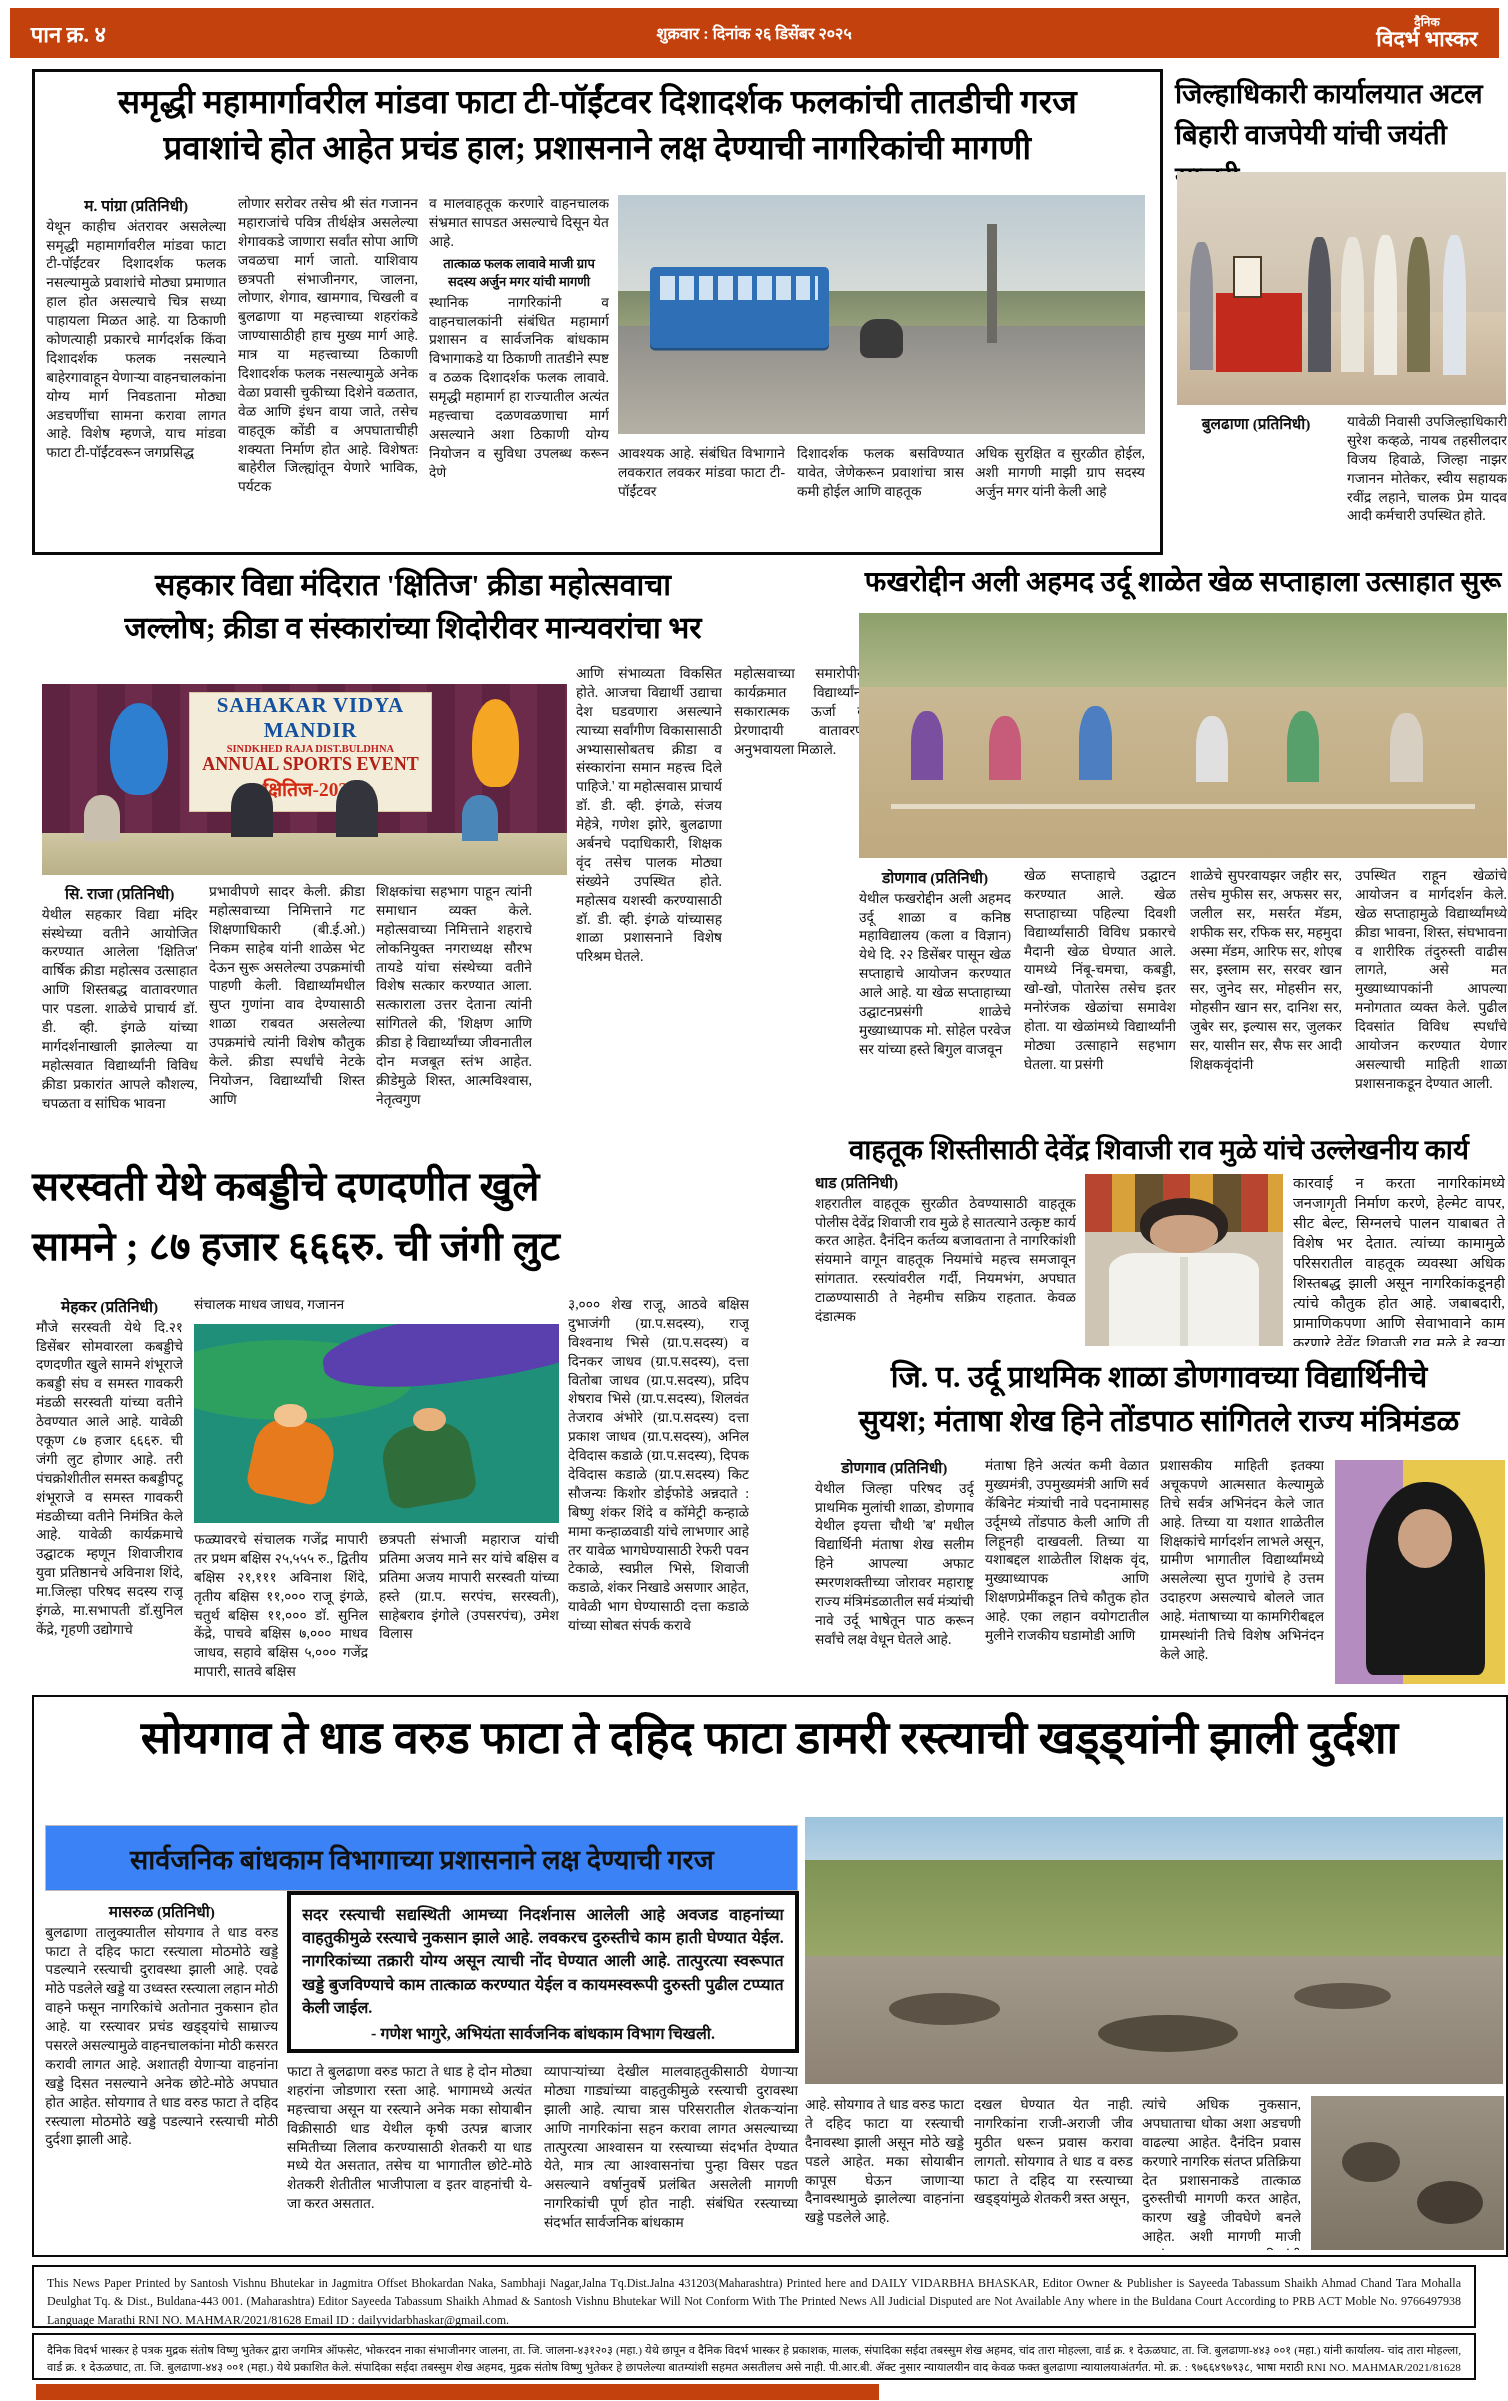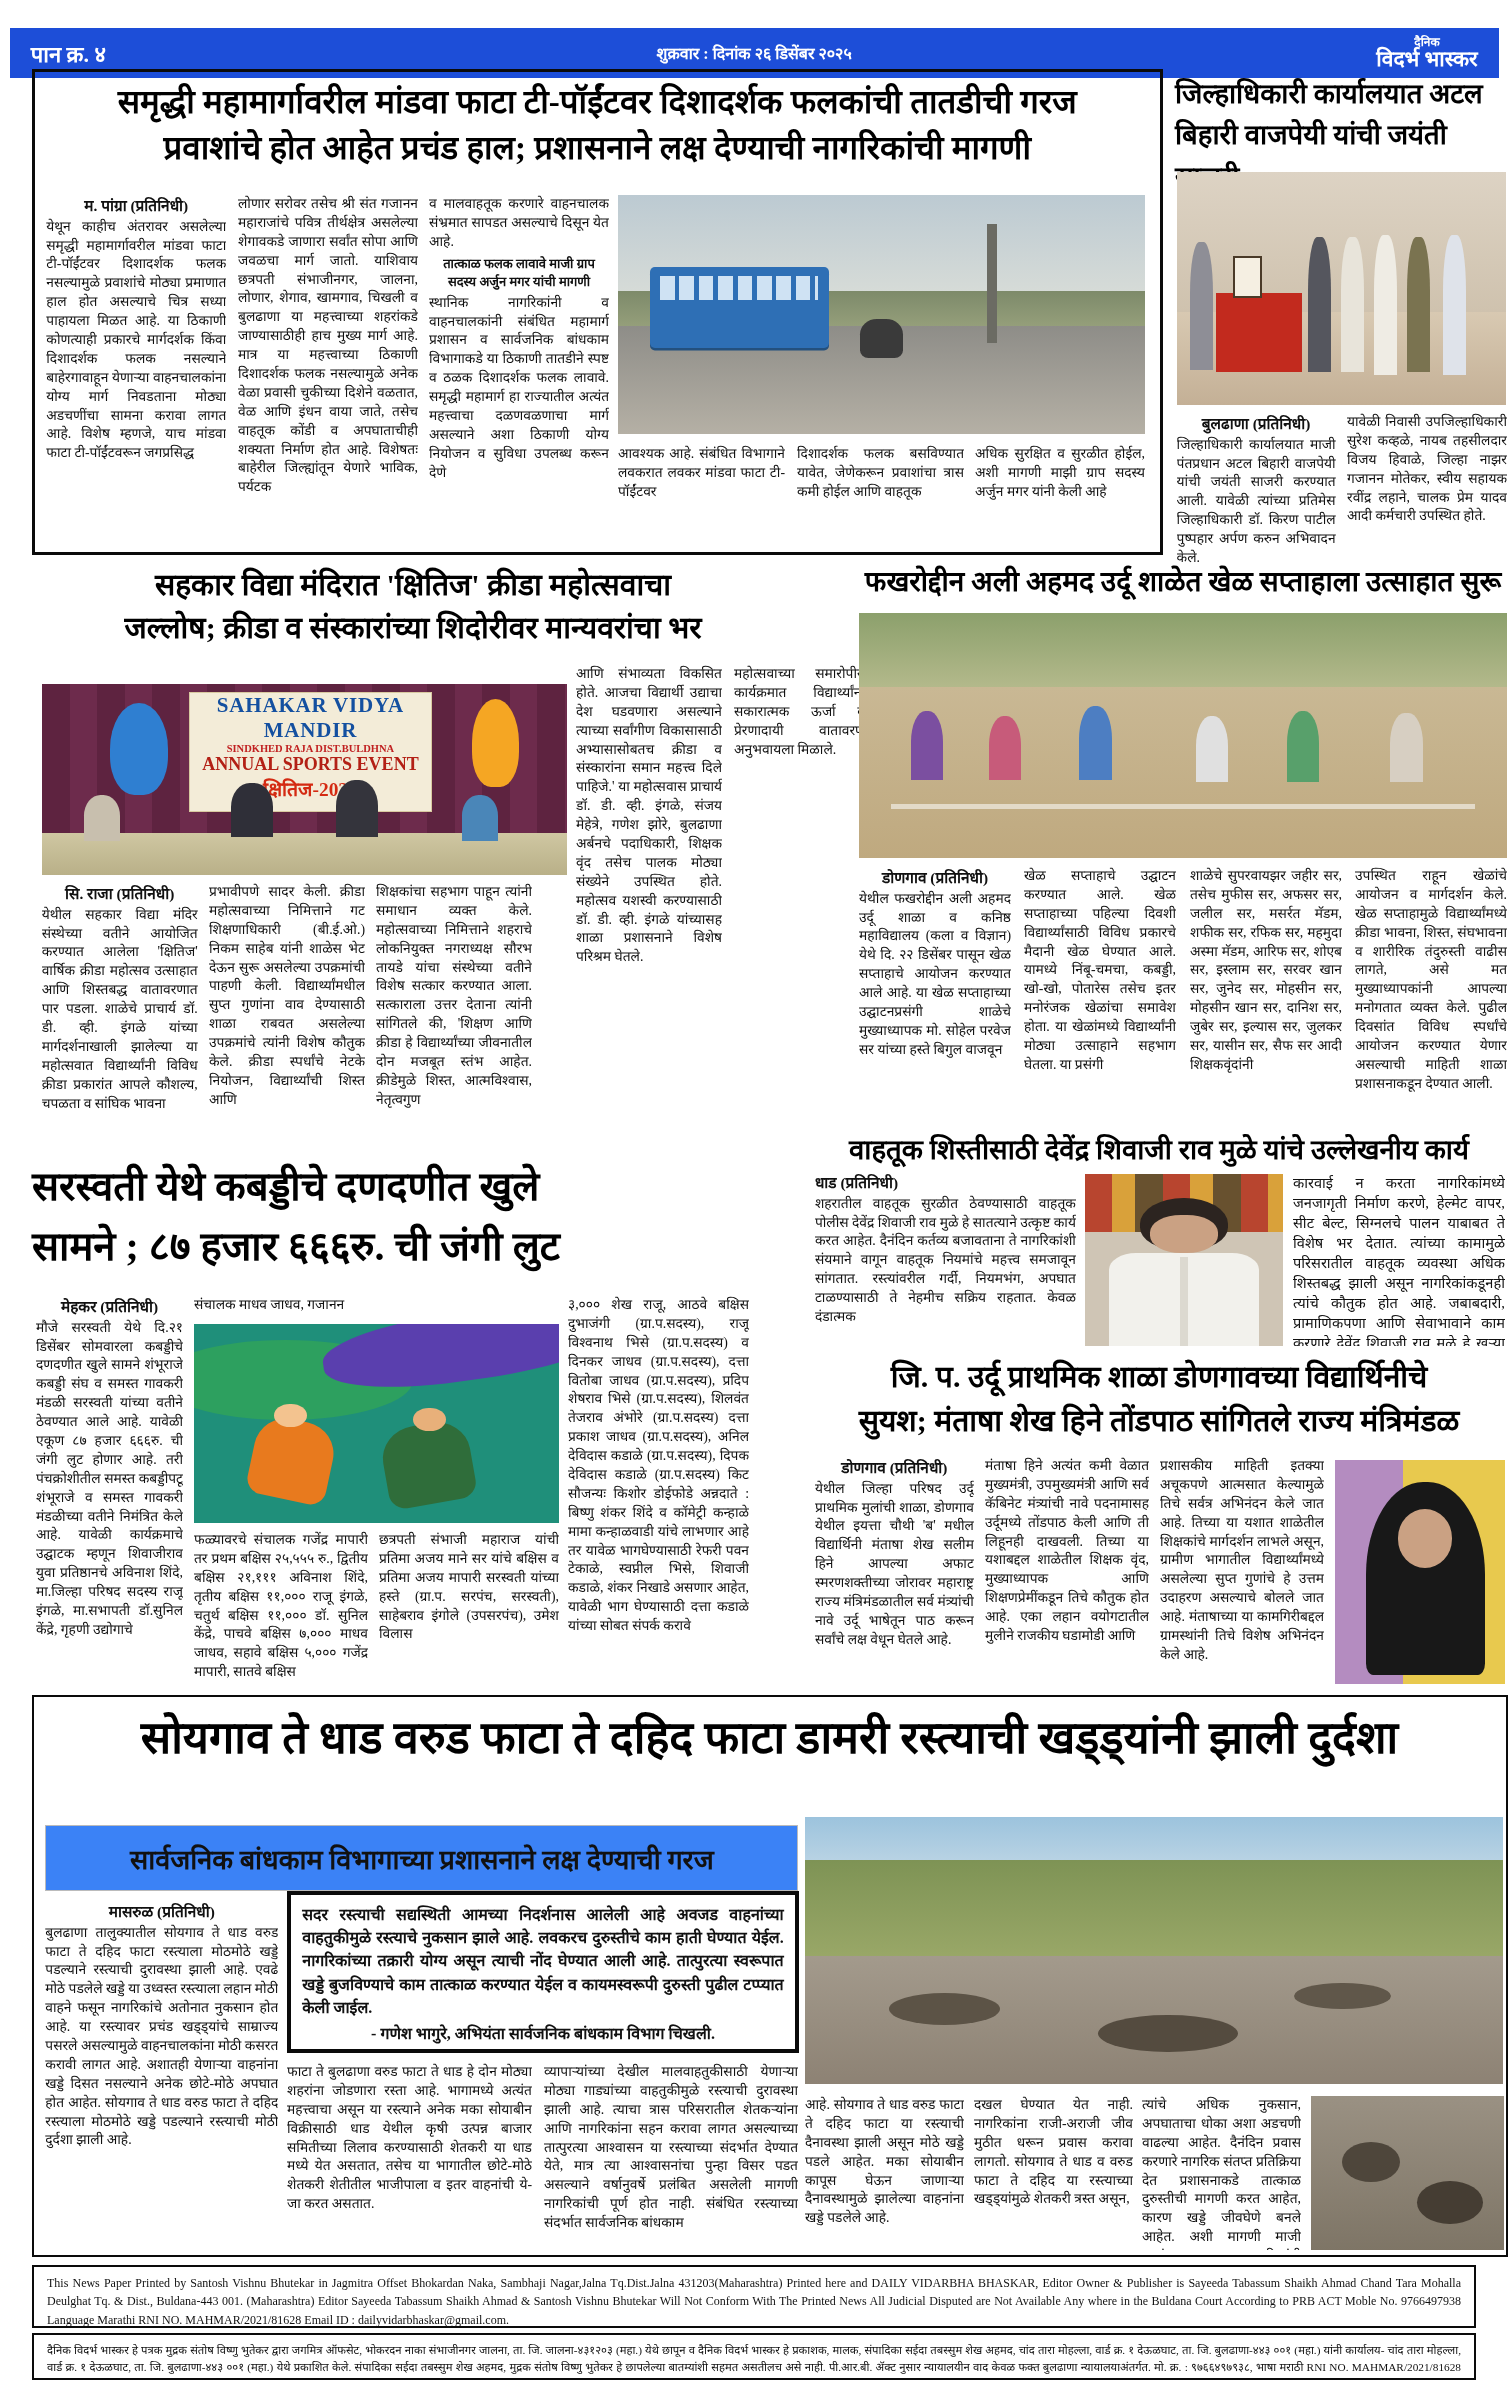--- a/index.html
+++ b/index.html
@@ -1,19 +1,19 @@
 <!DOCTYPE html>
 <html style="font-size:13px"><head>
 <meta charset="utf-8">
 <style>
   html,body{margin:0;padding:0;background:#fff;}
   body{font-family:"Liberation Serif","DejaVu Serif",serif;color:#111;}
   .page{position:relative;width:1509px;height:2401px;background:#fff;overflow:hidden;}
   .abs{position:absolute;}
-  .bluebar{background:#1d4ed8;color:#fff;margin-top:20px;}
+  .bluebar{background:#c2410c;color:#fff;}
   .topbar{left:9.7px;top:8px;width:1489px;height:50px;display:flex;align-items:center;justify-content:space-between;padding:0 21px;box-sizing:border-box;}
   .pageno{font-size:22px;font-weight:bold;}
   .dateline{font-size:16px;font-weight:bold;position:absolute;left:50%;transform:translateX(-50%);}
   .brand{text-align:center;line-height:1.05;}
   .brand .b1{font-size:12px;font-weight:bold;display:block;}
   .brand .b2{font-size:21px;font-weight:bold;display:block;}
   .headline{font-weight:bold;color:#000;text-align:center;}
   .col{font-size:13.8px;line-height:1.37;text-align:justify;overflow:hidden;}
   .byline{font-weight:bold;text-align:center;font-size:15.4px;margin-bottom:1.6px;}
   .subhead-inline{font-weight:bold;text-align:center;font-size:13px;margin:3.2px 0;}
@@ -87,21 +87,20 @@
       <div class="ph-layer" style="left:17%;top:36%;width:9%;height:18%;background:#f5efe2;border:2.4px solid #4a3a28;box-sizing:border-box;"></div>
       <div class="ph-layer" style="left:4%;top:30%;width:7%;height:55%;background:#8e8e96;border-radius:40% 40% 0 0;"></div>
       <div class="ph-layer" style="left:40%;top:28%;width:7%;height:58%;background:#55565e;border-radius:40% 40% 0 0;"></div>
       <div class="ph-layer" style="left:50%;top:28%;width:7%;height:58%;background:#e8e4da;border-radius:40% 40% 0 0;"></div>
       <div class="ph-layer" style="left:60%;top:27%;width:7%;height:60%;background:#efece4;border-radius:40% 40% 0 0;"></div>
       <div class="ph-layer" style="left:70%;top:28%;width:7%;height:58%;background:#7a7350;border-radius:40% 40% 0 0;"></div>
       <div class="ph-layer" style="left:81%;top:27%;width:7%;height:60%;background:#dfe3ea;border-radius:40% 40% 0 0;"></div>
     </div>
     <div class="abs col" style="left:1.6px;top:340px;width:159px;height:150px;">
       <div class="byline">बुलढाणा (प्रतिनिधी)</div>
-      <span>जिल्हाधिकारी कार्यालयात माजी पंतप्रधान अटल बिहारी वाजपेयी यांची जयंती साजरी करण्यात आली. यावेळी त्यांच्या प्रतिमेस जिल्हाधिकारी डॉ. किरण पाटील पुष्पहार अर्पण करुन अभिवादन केले.</span>
     </div>
     <div class="abs col" style="left:172px;top:340px;width:160px;height:150px;">यावेळी निवासी उपजिल्हाधिकारी सुरेश कव्हळे, नायब तहसीलदार विजय हिवाळे, जिल्हा नाझर गजानन मोतेकर, स्वीय सहायक रवींद्र लहाने, चालक प्रेम यादव आदी कर्मचारी उपस्थित होते.</div>
   </div>
 
   <div class="abs" style="left:32px;top:561px;width:839px;height:585px;">
     <div class="headline" style="position:absolute;left:0;top:1.6px;width:762px;font-size:30px;line-height:1.45;">
       <div>सहकार विद्या मंदिरात 'क्षितिज' क्रीडा महोत्सवाचा</div>
       <div>जल्लोष; क्रीडा व संस्कारांच्या शिदोरीवर मान्यवरांचा भर</div>
     </div>
 

